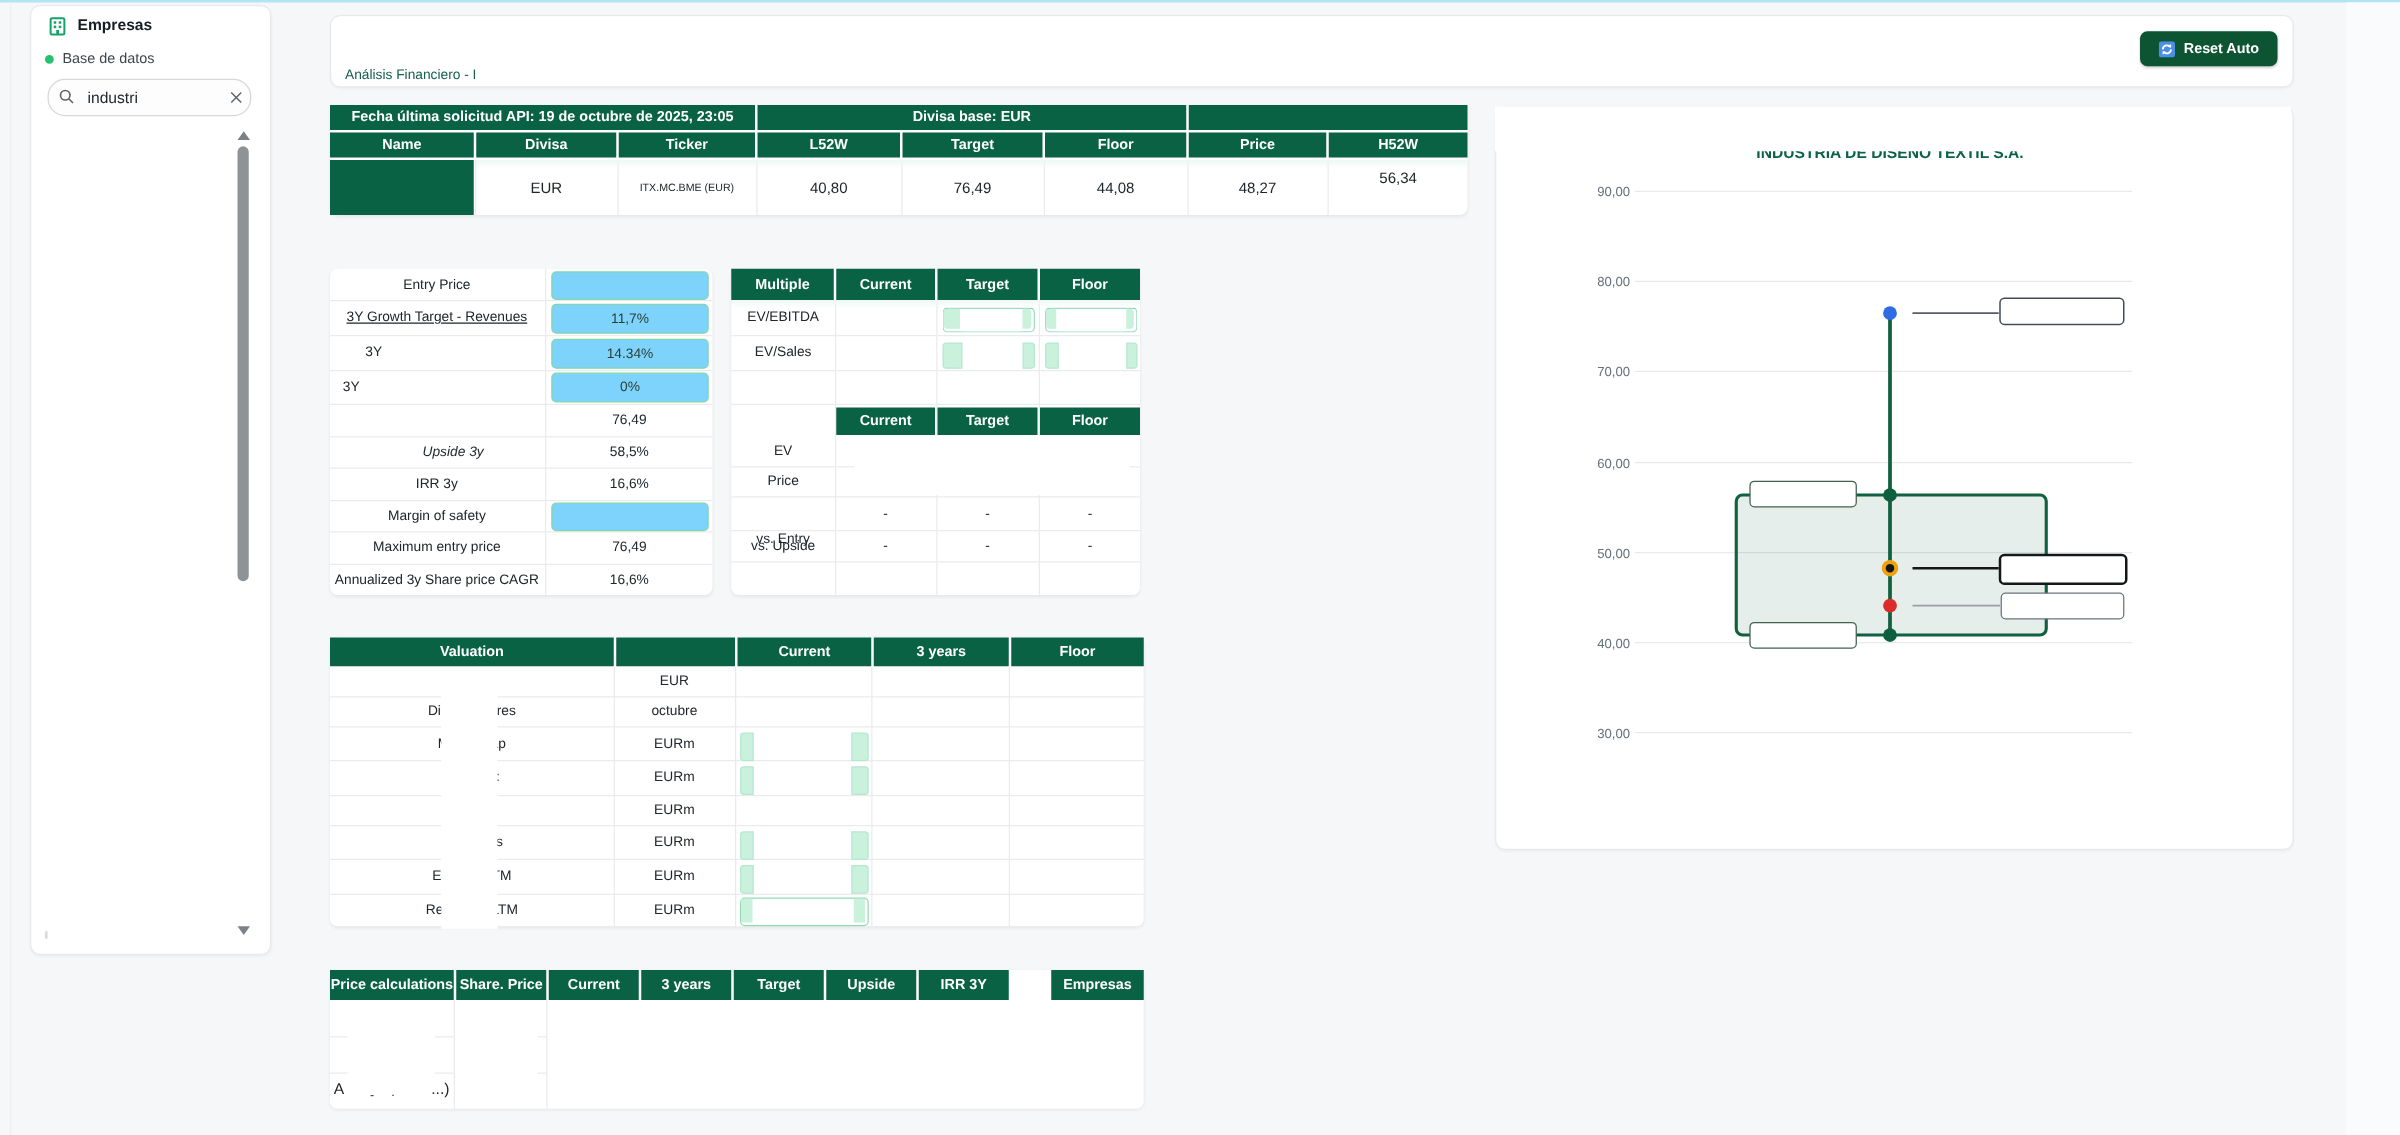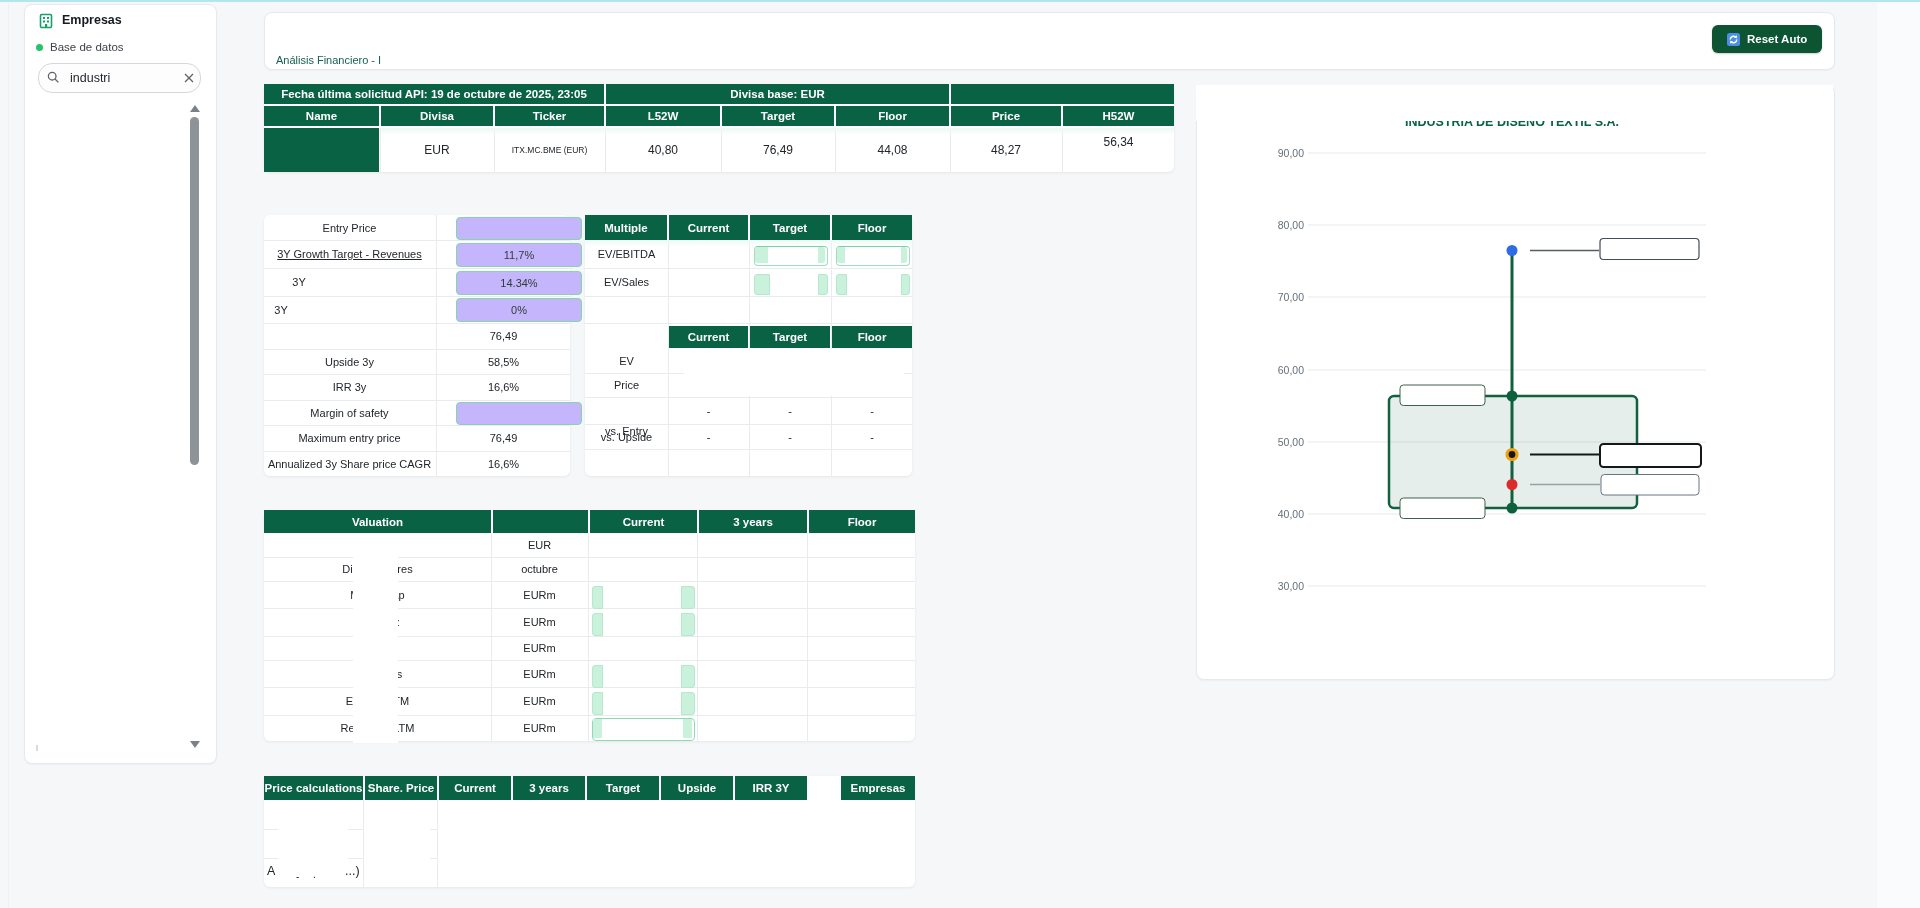--- a/index.html
+++ b/index.html
@@ -3,21 +3,21 @@
 <meta charset="utf-8">
 <style>
 html,body{margin:0;padding:0;}
 body{width:1920px;height:908px;background:#f6f7f8;font-family:"Liberation Sans",sans-serif;position:relative;overflow:hidden;}
 .abs{position:absolute;}
 .card{position:absolute;background:#fff;border:1px solid #e7e9ec;border-radius:8px;box-shadow:0 1px 2px rgba(0,0,0,0.04);}
 .gc{position:absolute;background:#0a6244;color:#fff;font-weight:bold;font-size:11.5px;display:flex;align-items:center;justify-content:center;white-space:nowrap;}
 .lblc{position:absolute;color:#21262b;font-size:11px;display:flex;align-items:center;justify-content:center;white-space:nowrap;}
 .hline{position:absolute;background:#e9ebee;height:1px;}
 .vline{position:absolute;background:#e9ebee;width:1px;}
-.inbox{position:absolute;background:#c4b5fd;border:1px solid #82d6a9;border-radius:4px;display:flex;align-items:center;justify-content:center;font-size:11px;color:#2d3e35;font-weight:400;margin-left:15px;}
+.inbox{position:absolute;background:#7dd3fc;border:1px solid #82d6a9;border-radius:4px;display:flex;align-items:center;justify-content:center;font-size:11px;color:#2d3e35;font-weight:400;}
 .cover{position:absolute;background:#fff;}
 .tbl{position:absolute;background:#fff;border-radius:6px;box-shadow:0 1px 3px rgba(0,0,0,0.07);}
 </style>
 </head>
 <body>
 
 <div class="abs" style="left:0;top:0;width:1920px;height:2px;background:#b2e5f2;"></div>
 <div class="abs" style="left:8px;top:3px;width:1px;height:905px;background:#eef0f2;"></div>
 <div class="abs" style="left:1877px;top:2px;width:43px;height:906px;background:#fafbfc;"></div>
 
@@ -104,21 +104,21 @@
 <div class="hline" style="left:264px;top:349px;width:306px;"></div>
 <div class="hline" style="left:264px;top:374px;width:306px;"></div>
 <div class="hline" style="left:264px;top:400px;width:306px;"></div>
 <div class="hline" style="left:264px;top:425px;width:306px;"></div>
 <div class="hline" style="left:264px;top:451px;width:306px;"></div>
 <div class="vline" style="left:436px;top:215px;height:261px;"></div>
 <div class="lblc" style="left:264px;top:215px;width:171px;height:25px;">Entry Price</div>
 <div class="lblc" style="left:264px;top:240px;width:171px;height:28px;text-decoration:underline;">3Y Growth Target - Revenues</div>
 <div class="lblc" style="left:284px;top:268px;width:30px;height:28px;">3Y</div>
 <div class="lblc" style="left:266px;top:296px;width:30px;height:27px;">3Y</div>
-<div class="lblc" style="left:264px;top:349px;width:171px;height:25px;">Upside 3y</div>
+<div class="lblc" style="left:277px;top:349px;width:171px;height:25px;font-style:italic;">Upside 3y</div>
 <div class="lblc" style="left:264px;top:374px;width:171px;height:26px;">IRR 3y</div>
 <div class="lblc" style="left:264px;top:400px;width:171px;height:25px;">Margin of safety</div>
 <div class="lblc" style="left:264px;top:425px;width:171px;height:26px;">Maximum entry price</div>
 <div class="lblc" style="left:264px;top:451px;width:171px;height:25px;">Annualized 3y Share price CAGR</div>
 <div class="inbox" style="left:441px;top:217px;width:124px;height:21px;"></div>
 <div class="inbox" style="left:441px;top:243px;width:124px;height:22px;">11,7%</div>
 <div class="inbox" style="left:441px;top:271px;width:124px;height:22px;">14.34%</div>
 <div class="inbox" style="left:441px;top:298px;width:124px;height:22px;">0%</div>
 <div class="lblc" style="left:437px;top:323px;width:133px;height:26px;">76,49</div>
 <div class="lblc" style="left:437px;top:349px;width:133px;height:25px;">58,5%</div>

